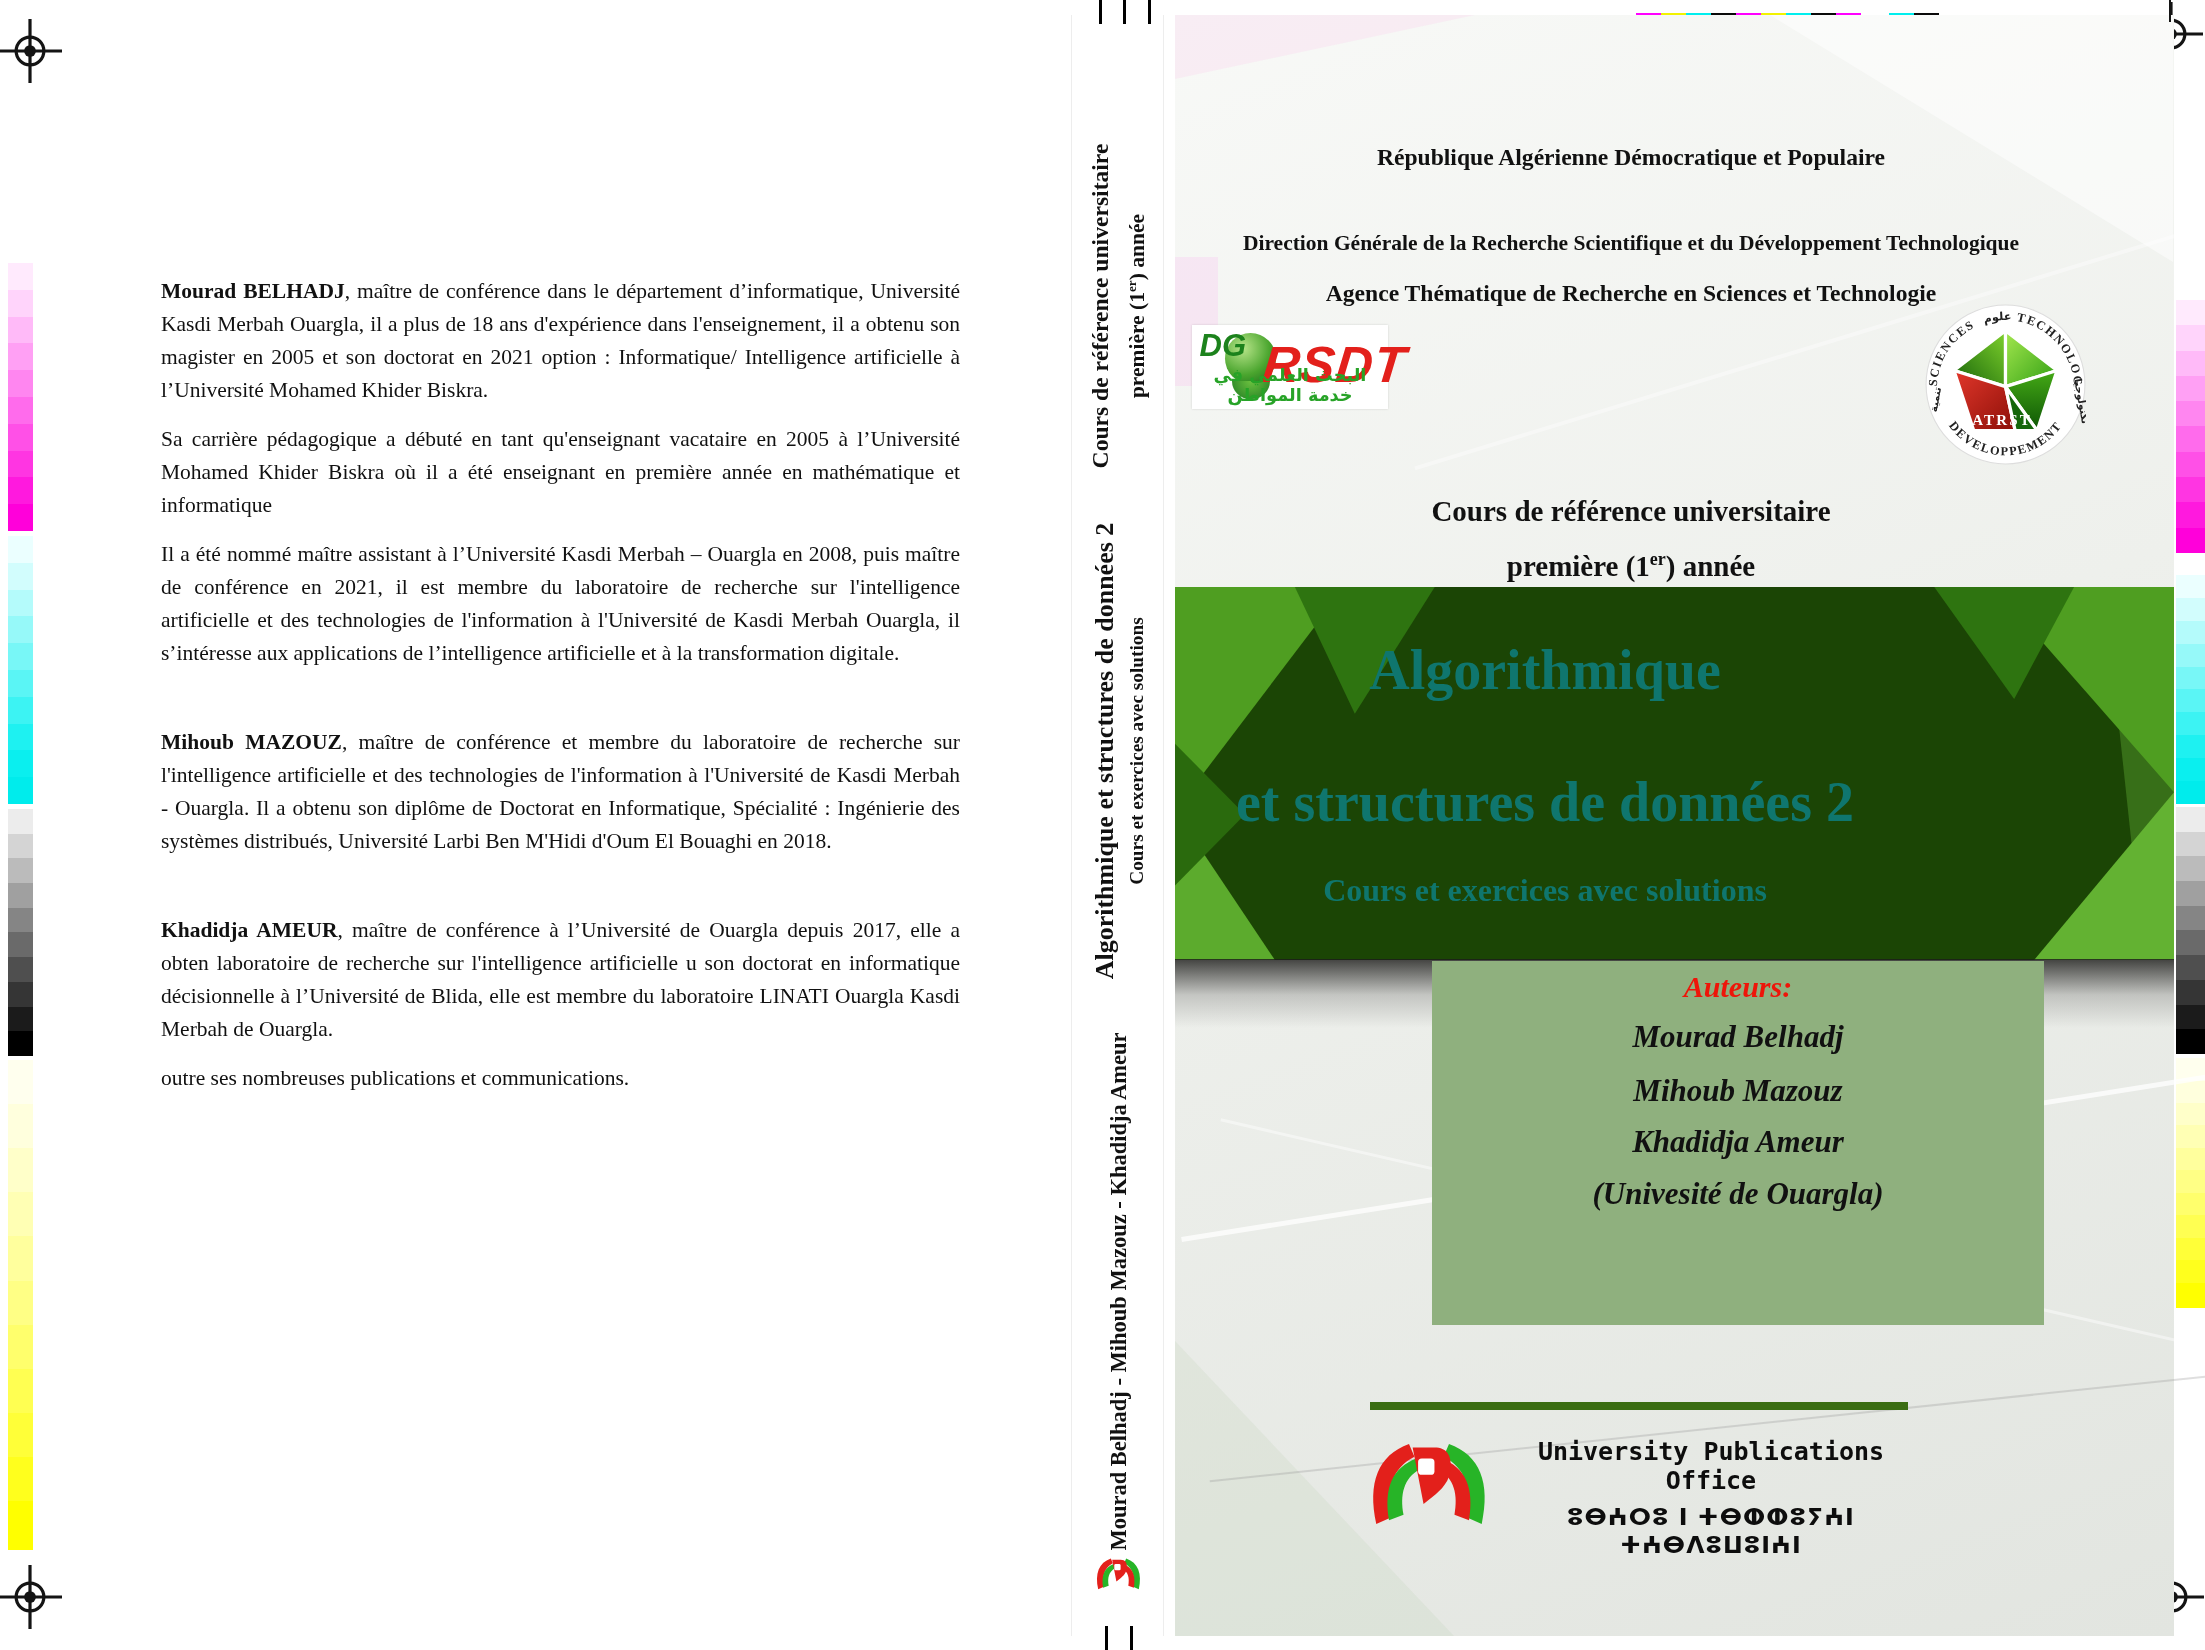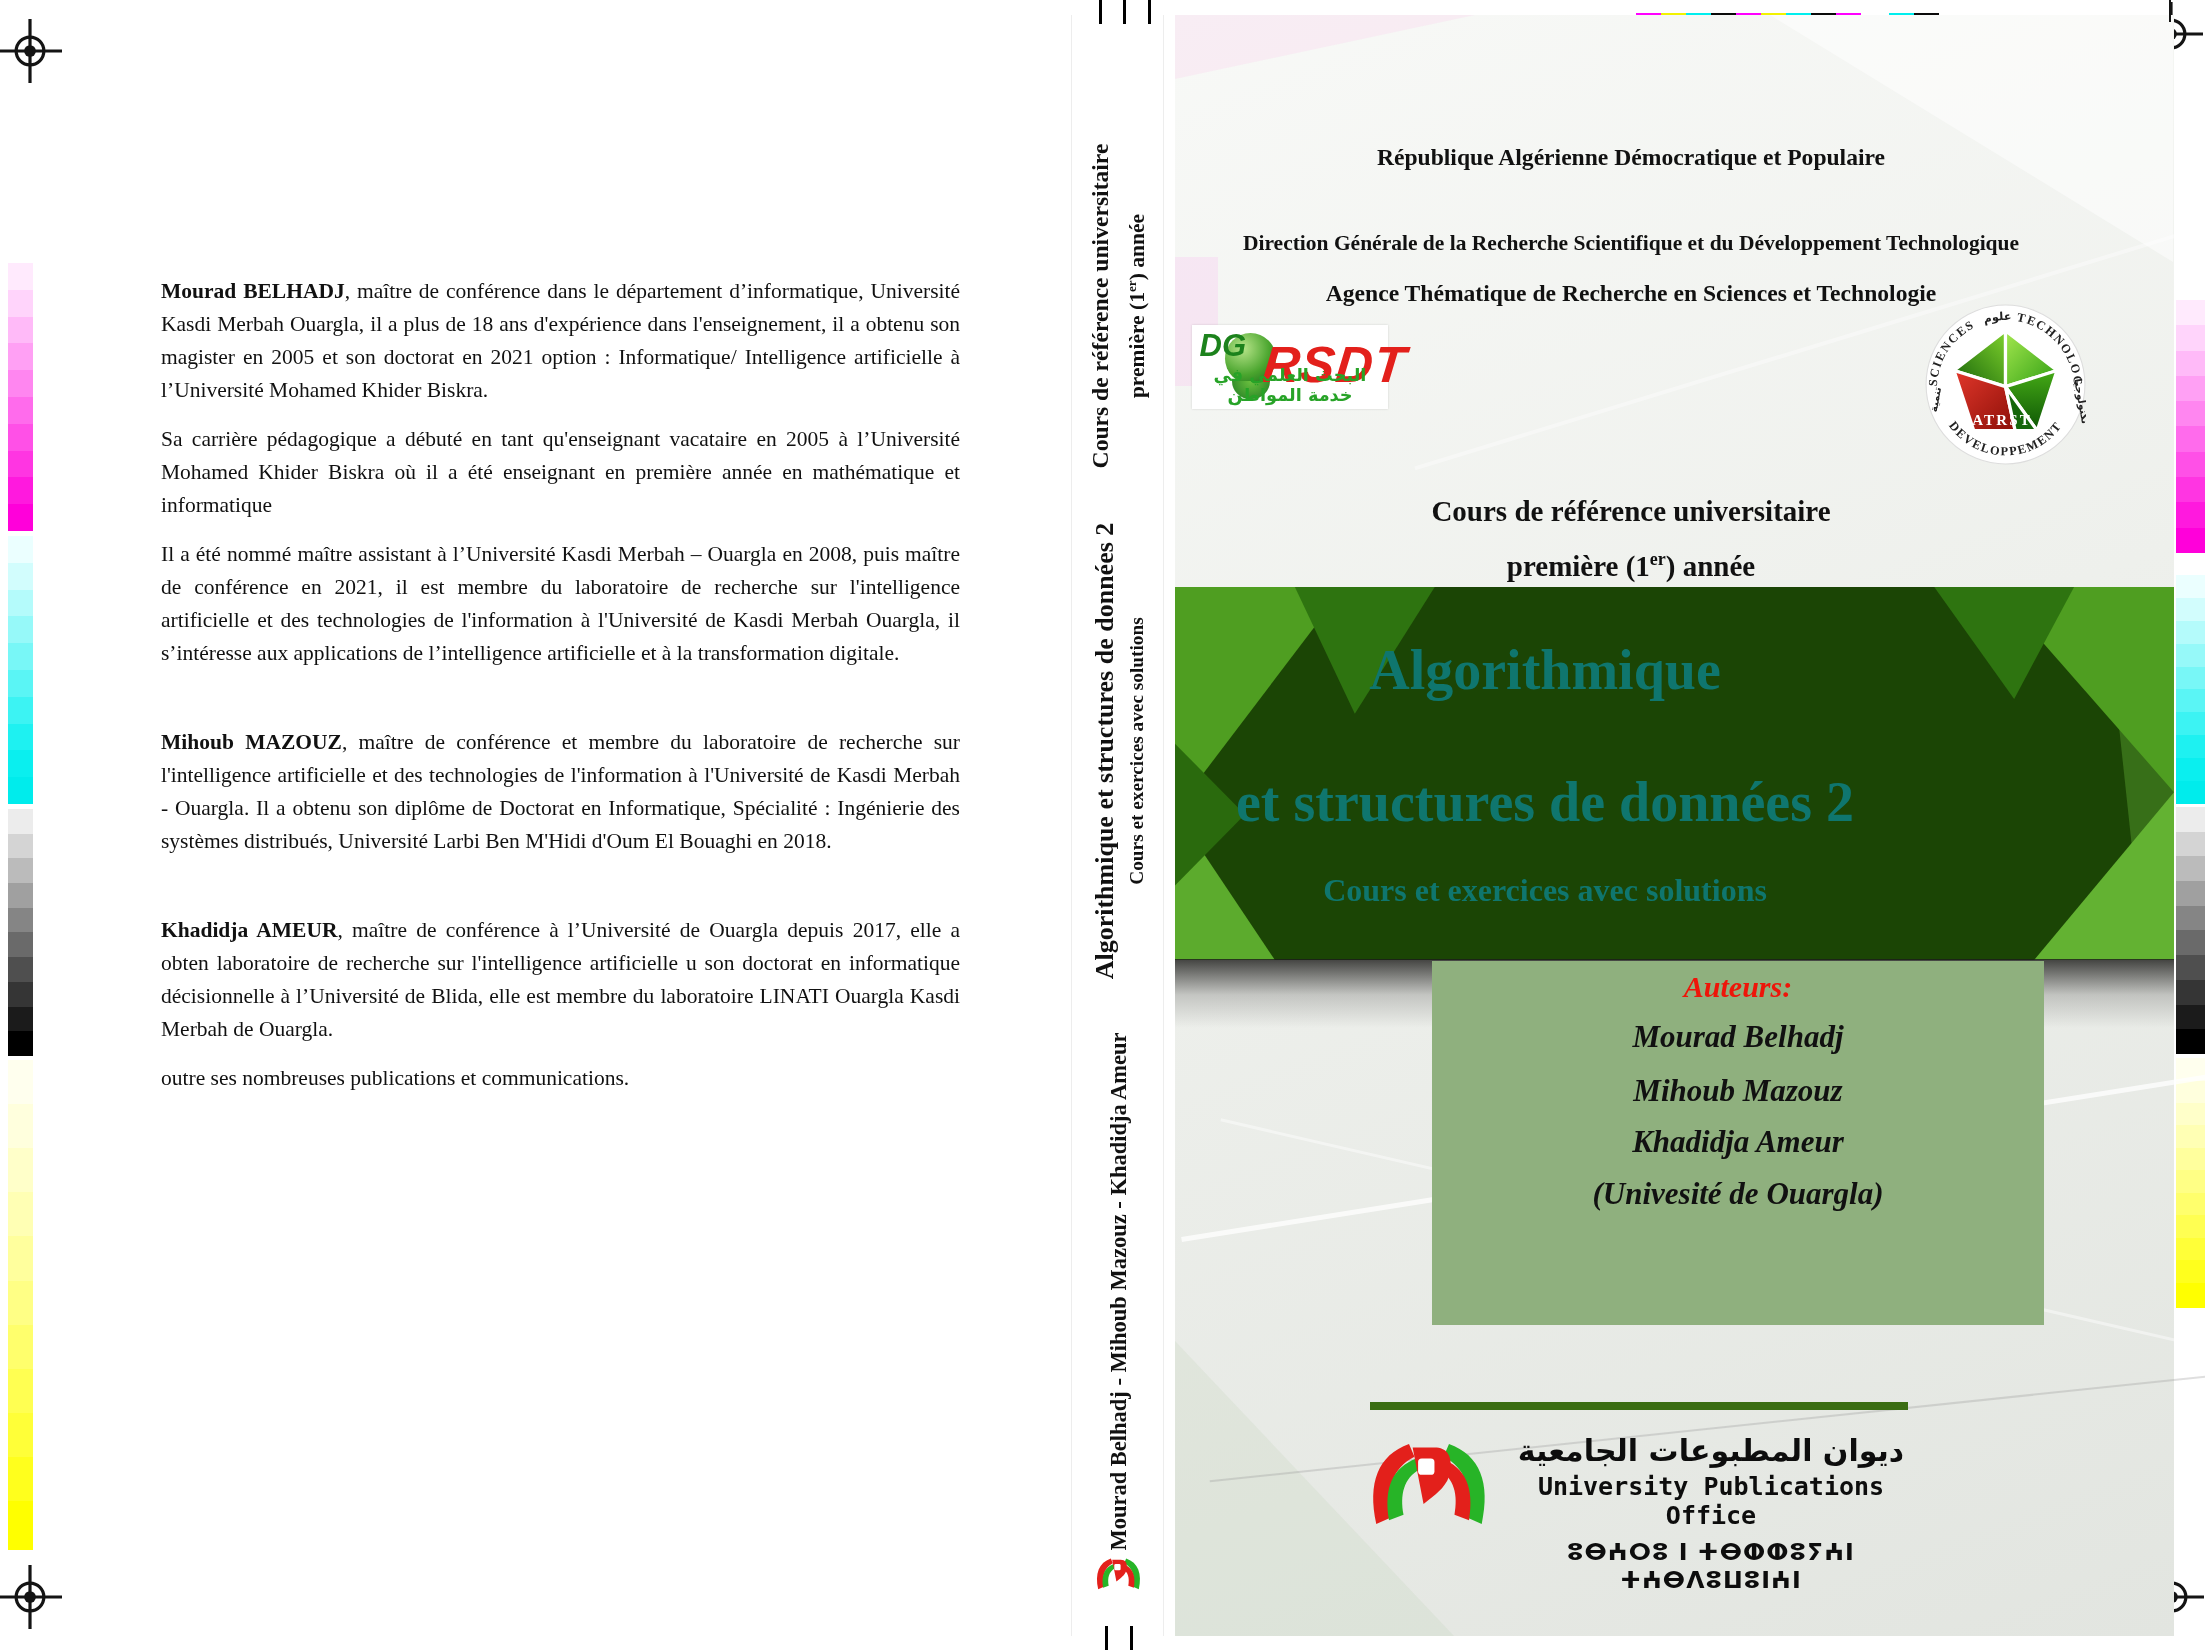--- a/index.html
+++ b/index.html
@@ -296,21 +296,20 @@
     <svg width="128" height="100" viewBox="0 0 140 110">
       <path d="M12,100 C2,55 14,24 48,12 L54,26 C30,38 22,62 30,92 Z" fill="#e3201b"></path>
       <path d="M26,96 C20,60 30,38 56,28 L60,40 C42,50 38,68 42,90 Z" fill="#27b427"></path>
       <path d="M128,100 C138,55 126,24 92,12 L86,26 C110,38 118,62 110,92 Z" fill="#27b427"></path>
       <path d="M114,96 C120,60 110,38 84,28 L80,40 C98,50 102,68 98,90 Z" fill="#e3201b"></path>
       <path d="M52,16 h24 c14,0 18,9 18,20 c0,17 -11,27 -20,34 l-10,8 Z" fill="#e3201b"></path>
       <rect x="58" y="28" width="18" height="18" rx="4" fill="#ffffff"></rect>
     </svg>
   </div>
   <div class="abs pub-text" style="left:1491px;top:1433px;width:440px;">
-    <div class="pub-arabic" dir="rtl">ديوان المطبوعات الجامعية</div>
     <div class="pub-english" style="margin-top:4.3px;">University Publications Office</div>
     <div class="pub-tifinagh" style="margin-top:7.5px;">ⵓⴱⵄⵔⵓ ⵏ ⵜⴱⵀⵀⵓⵢⵄⵏ ⵜⵄⴱⴷⵓⵡⵓⵏⵄⵏ</div>
   </div>
 
   <div class="abs" style="left:2169px;top:0;width:1.6px;height:21.5px;background:#141414;"></div>
 
 </div>
 
 
 </body></html>

